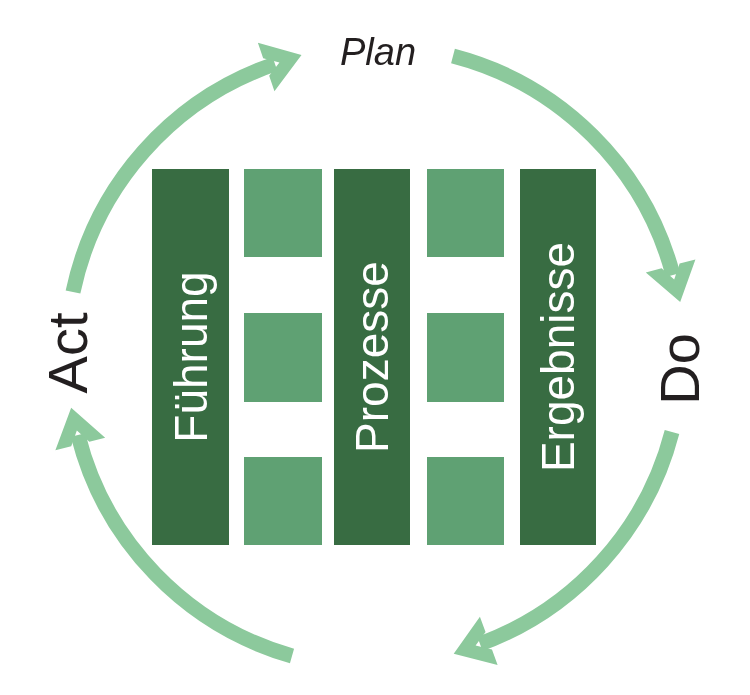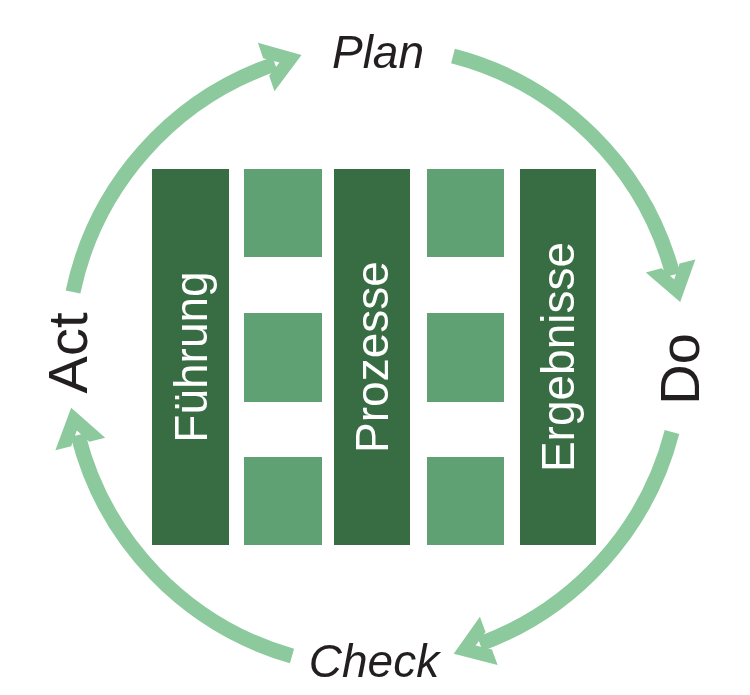--- a/index.html
+++ b/index.html
@@ -47,21 +47,21 @@
   .row2{top:144px;height:89px;}
   .row3{top:288px;height:88px;}
 
   
   .cycle-label{
     position:absolute;
     color:var(--text-black);
     display:flex;align-items:center;justify-content:center;
     line-height:1;
   }
-  .lbl-plan{left:303px;top:26px;width:150px;height:52px;font-size:46px;font-style:italic;}
+  .lbl-plan{left:303px;top:26px;width:150px;height:52px;font-size:38px;font-style:italic;}
   .lbl-check{left:299px;top:634px;width:150px;height:54px;font-size:46px;font-style:italic;}
   .lbl-act{left:8px;top:293px;width:120px;height:120px;font-size:56px;}
   .lbl-do{left:620px;top:309px;width:120px;height:120px;font-size:56px;}
   .vert span{transform:rotate(-90deg);white-space:nowrap;display:block;}
 </style>
 </head>
 <body>
 
 <div class="stage">
 
@@ -76,21 +76,20 @@
     <path class="arc" d="M 672 432 A 308 308 0 0 1 480 644" marker-end="url(#chev)"></path>
     <path class="arc" d="M 292 656 A 308 308 0 0 1 78 435" marker-end="url(#chev)"></path>
   </svg>
 
   <div class="cycle-label lbl-plan">Plan</div>
 
   <div class="cycle-label lbl-do vert">
     <span>Do</span>
   </div>
 
-  <div class="cycle-label lbl-check">Check</div>
 
   <div class="cycle-label lbl-act vert">
     <span>Act</span>
   </div>
 
   <div class="model">
 
     <div class="pillar pillar-1">
       <span class="pillar-label">Führung</span>
     </div>

